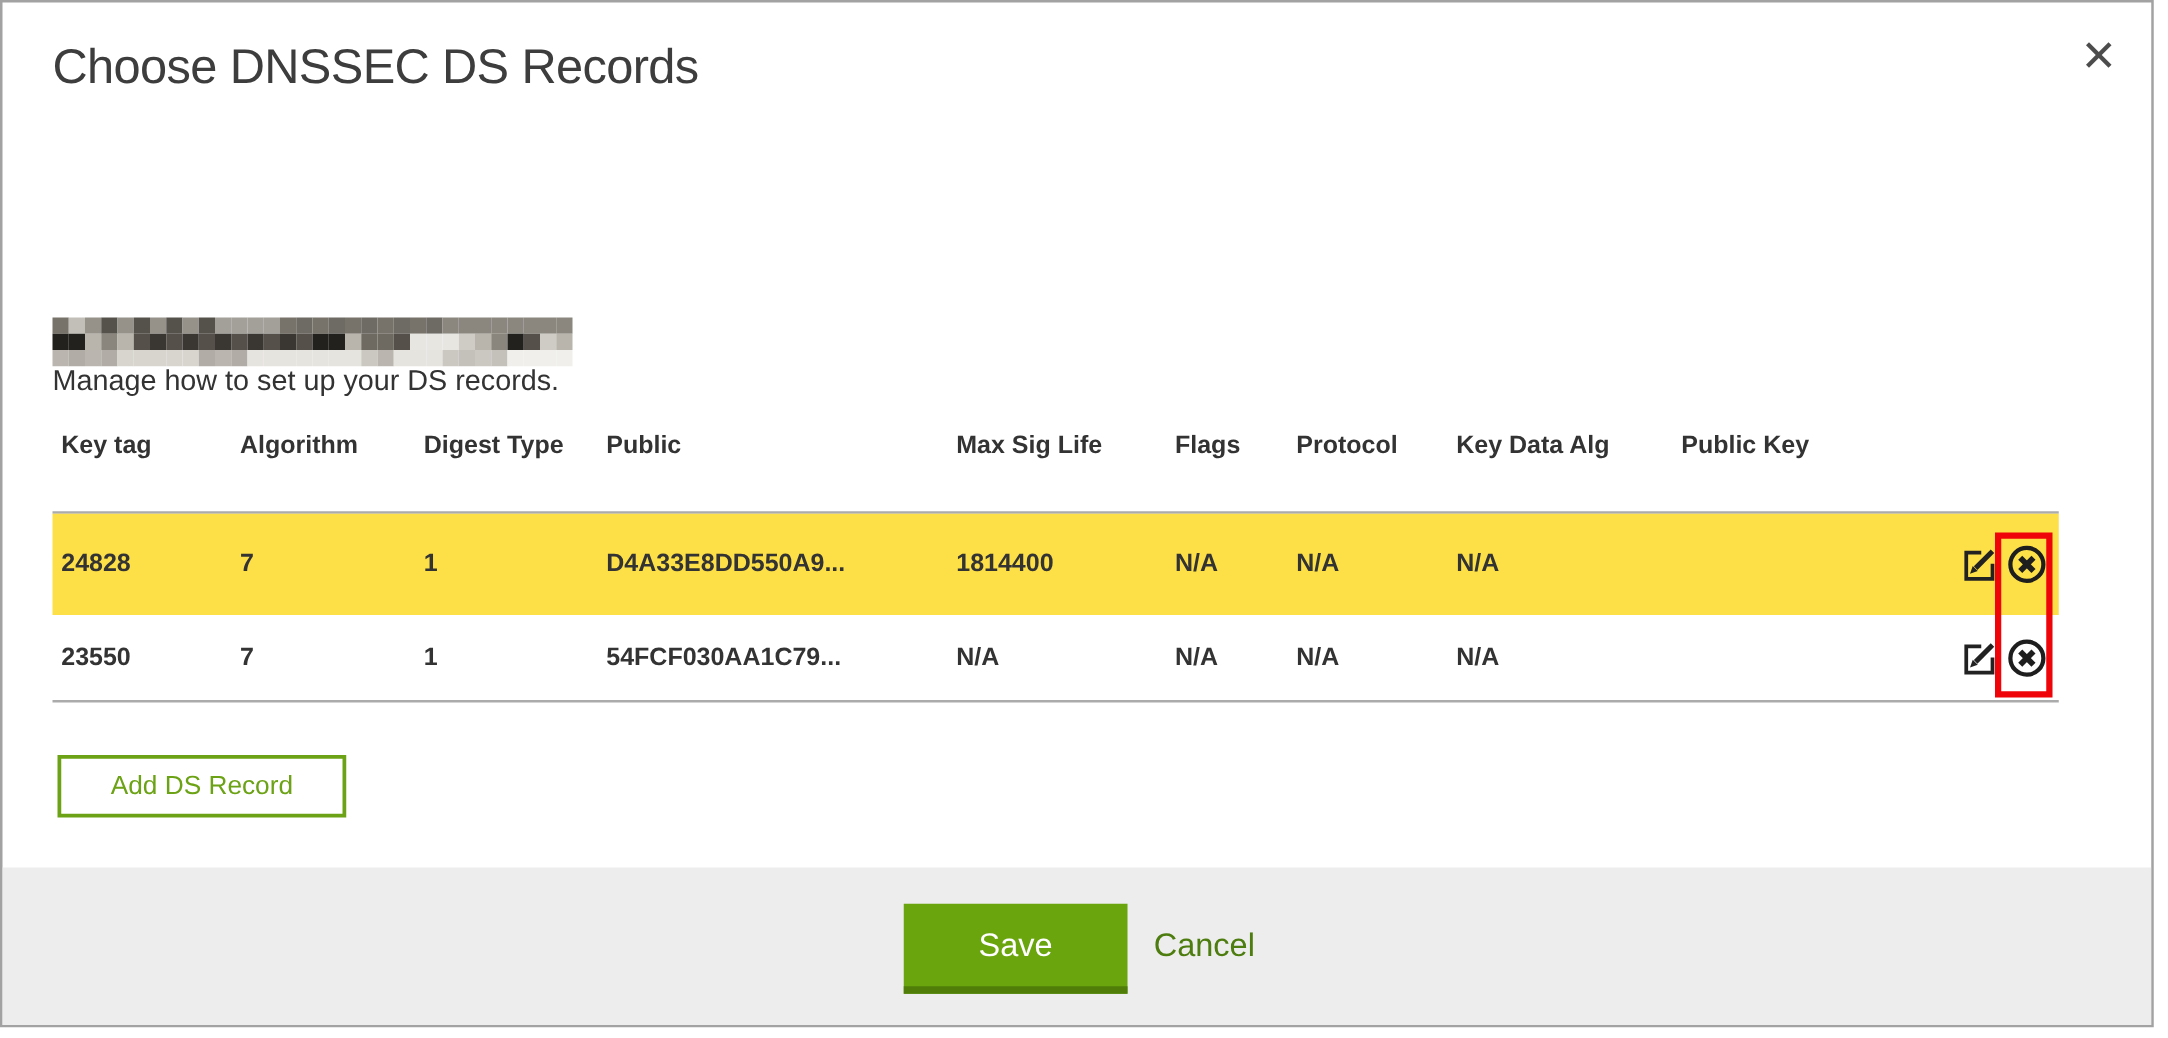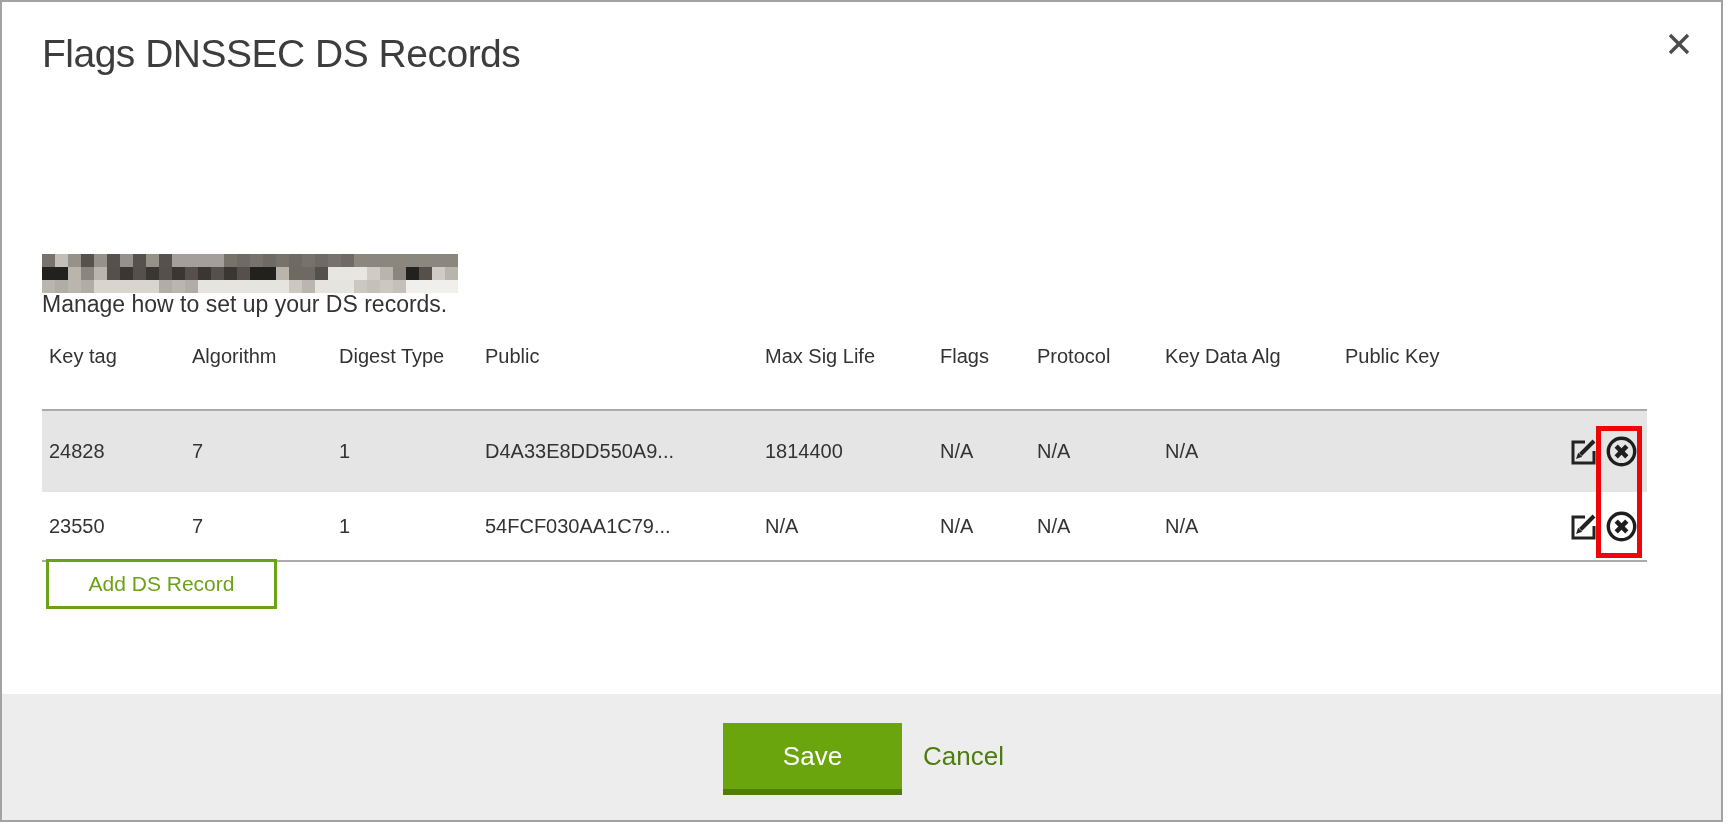--- a/index.html
+++ b/index.html
@@ -22,44 +22,44 @@
   }
   .domain-redacted {
     position:absolute; left:40px; top:252px;
     width:416px; height:39px; line-height:0; font-size:0;
   }
   .domain-redacted .px { display:inline-block; width:13px; height:13px; }
   .instruction {
     position:absolute; left:40px; top:289px;
     font-size:23px; color:#333;
   }
-  .ds-table { position:absolute; left:40px; top:337px; width:1605px; }
+  .ds-table { position:absolute; left:40px; top:337px; width:1605px;font-weight:bold; }
   .grid-cols {
     display:grid;
     grid-template-columns:143px 147px 146px 280px 175px 97px 128px 180px 210px 1fr;
     align-items:center;
   }
   .thead {
     height:72px; border-bottom:2px solid #ababab;
     align-items:start;
   }
   .th {
     font-size:20px; color:#333; padding:6px 0 0 7px; white-space:nowrap;
   }
   .tr { font-size:20px; }
-  .tr:nth-child(1) { height:81px; background:#e5e5e5; }
+  .tr:nth-child(1) { height:81px; background:#fde047; }
   .tr:nth-child(2) { height:70px; background:#ffffff; border-bottom:2px solid #ababab; }
   .td { padding-left:7px; white-space:nowrap; overflow:hidden; }
   .td-actions {
     display:flex; justify-content:flex-end; align-items:center;
     gap:4px; padding-right:8px;
   }
   .icon-btn { background:none; border:none; padding:0; cursor:pointer; line-height:0; }
   .add-btn {
-    position:absolute; left:44px; top:557px;
+    position:absolute; left:44px; top:602px;
     width:231px; height:50px;
     background:#fff; border:3px solid #6ca215; color:#6ca215;
     font-size:21px; font-family:"Liberation Sans", sans-serif; cursor:pointer;
   }
   .annotation-box {
     position:absolute; left:1594px; top:424px;
     width:46px; height:132px;
     border:5px solid #ee0409;
     pointer-events:none; background:transparent;
   }
@@ -77,21 +77,21 @@
     position:absolute; left:921px; top:29px; height:66px;
     display:flex; align-items:center;
     color:#4d7c0f; font-size:26px; text-decoration:none; cursor:pointer;
   }
 </style>
 </head>
 <body>
 
 <div class="modal">
 
-  <h1 class="modal-title">Flags DNSSEC DS Records</h1>
+  <h1 class="modal-title">Choose DNSSEC DS Records</h1>
 
   <button class="close-btn" aria-label="Close">
     <span>
       <svg width="28" height="28" viewBox="0 0 28 28">
         <line x1="5" y1="5" x2="23" y2="23" stroke="#4c4c4c" stroke-width="3.4"></line>
         <line x1="23" y1="5" x2="5" y2="23" stroke="#4c4c4c" stroke-width="3.4"></line>
       </svg>
     </span>
   </button>
 

